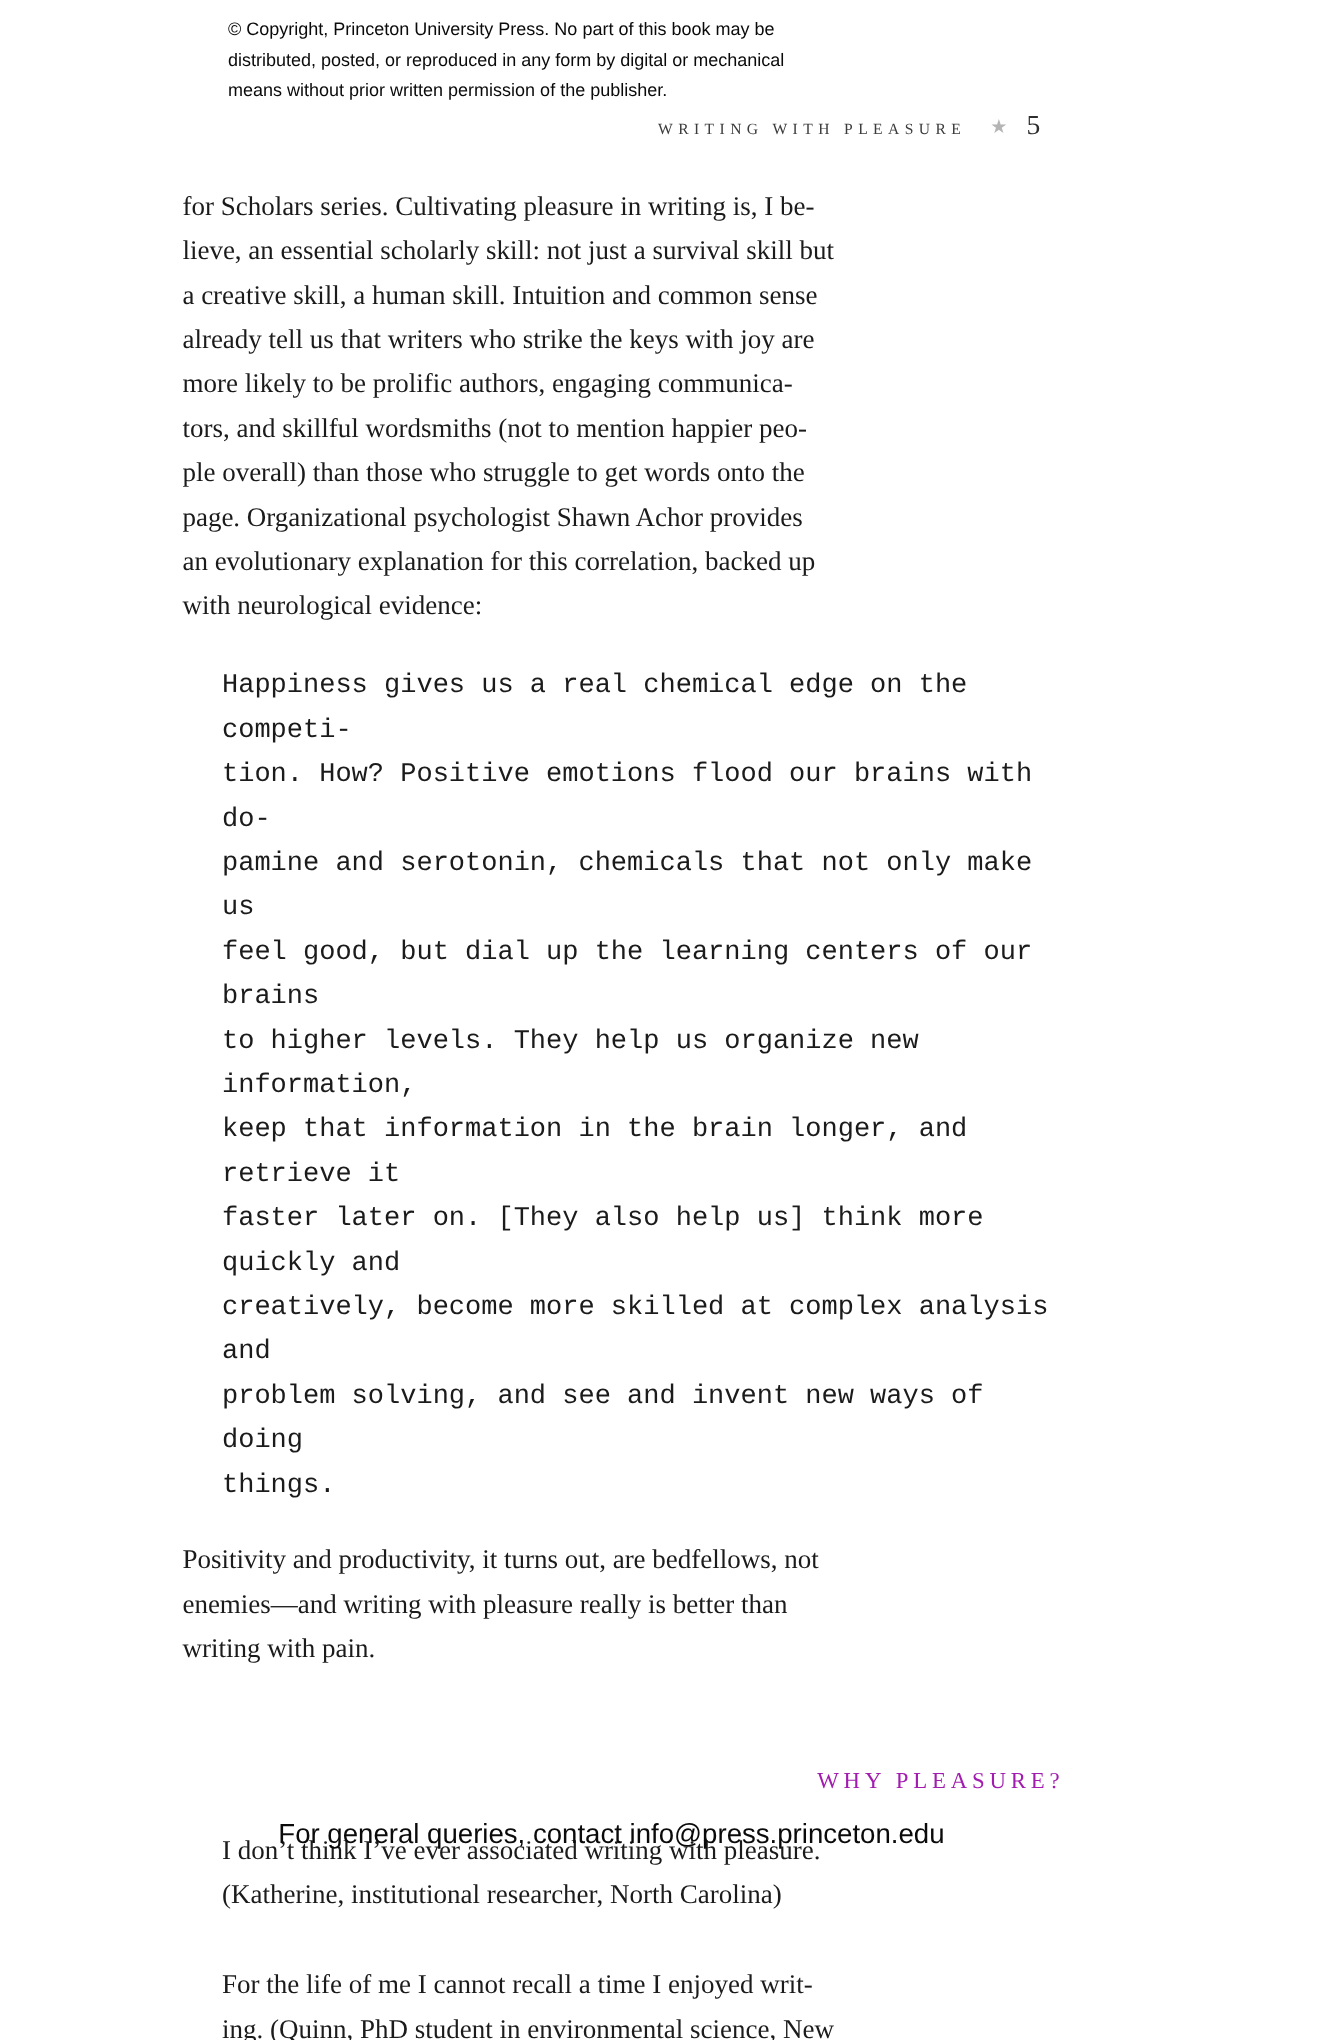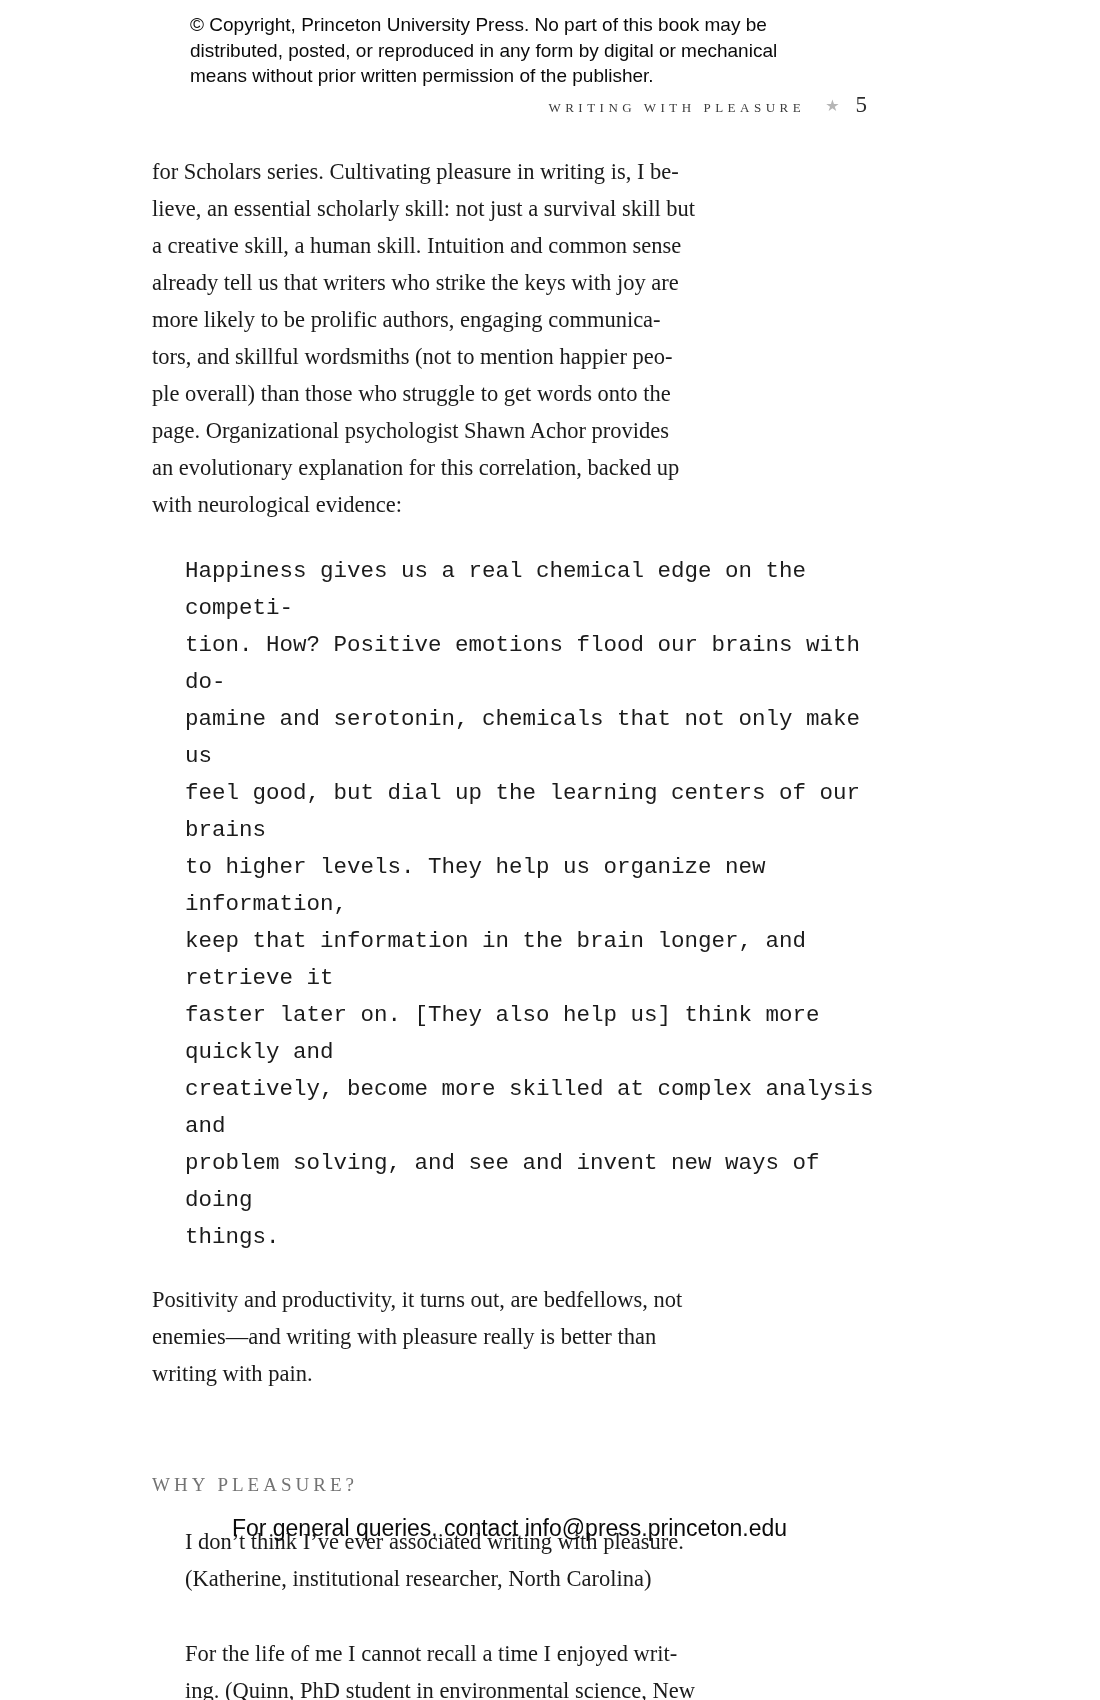--- a/index.html
+++ b/index.html
@@ -11,21 +11,21 @@
     font-family: "Liberation Serif", serif;
     color: #1b1b1b;
     overflow: hidden;
   }
 
   .copyright-notice {
     position: absolute;
     top: 12px;
     left: 190px;
     font-family: "Liberation Sans", sans-serif;
-    font-size: 19px;
+    font-size: 15px;
     line-height: 25.5px;
     color: #0a0a0a;
     white-space: pre-line;
   }
 
   .running-header {
     position: absolute;
     top: 92px;
     left: 152px;
     width: 715px;
@@ -68,25 +68,25 @@
   .block-quote {
     margin: 30px 0 0 33px;
     white-space: pre-line;
     font-family: Liberation Mono, monospace;
   }
   .para-after-quote {
     margin-top: 25px;
   }
   .section-heading {
     margin: 74px 0 0 0;
-    text-align: left;
+    text-align: right;
     font-size: 19px;
     font-weight: normal;
     letter-spacing: 4px;
-    color: #737373;
+    color: #a21caf;
   }
   .testimonial-1 {
     margin: 38px 0 0 33px;
     white-space: pre-line;
   }
   .testimonial-2 {
     margin: 20px 0 0 33px;
     white-space: pre-line;
   }
 

